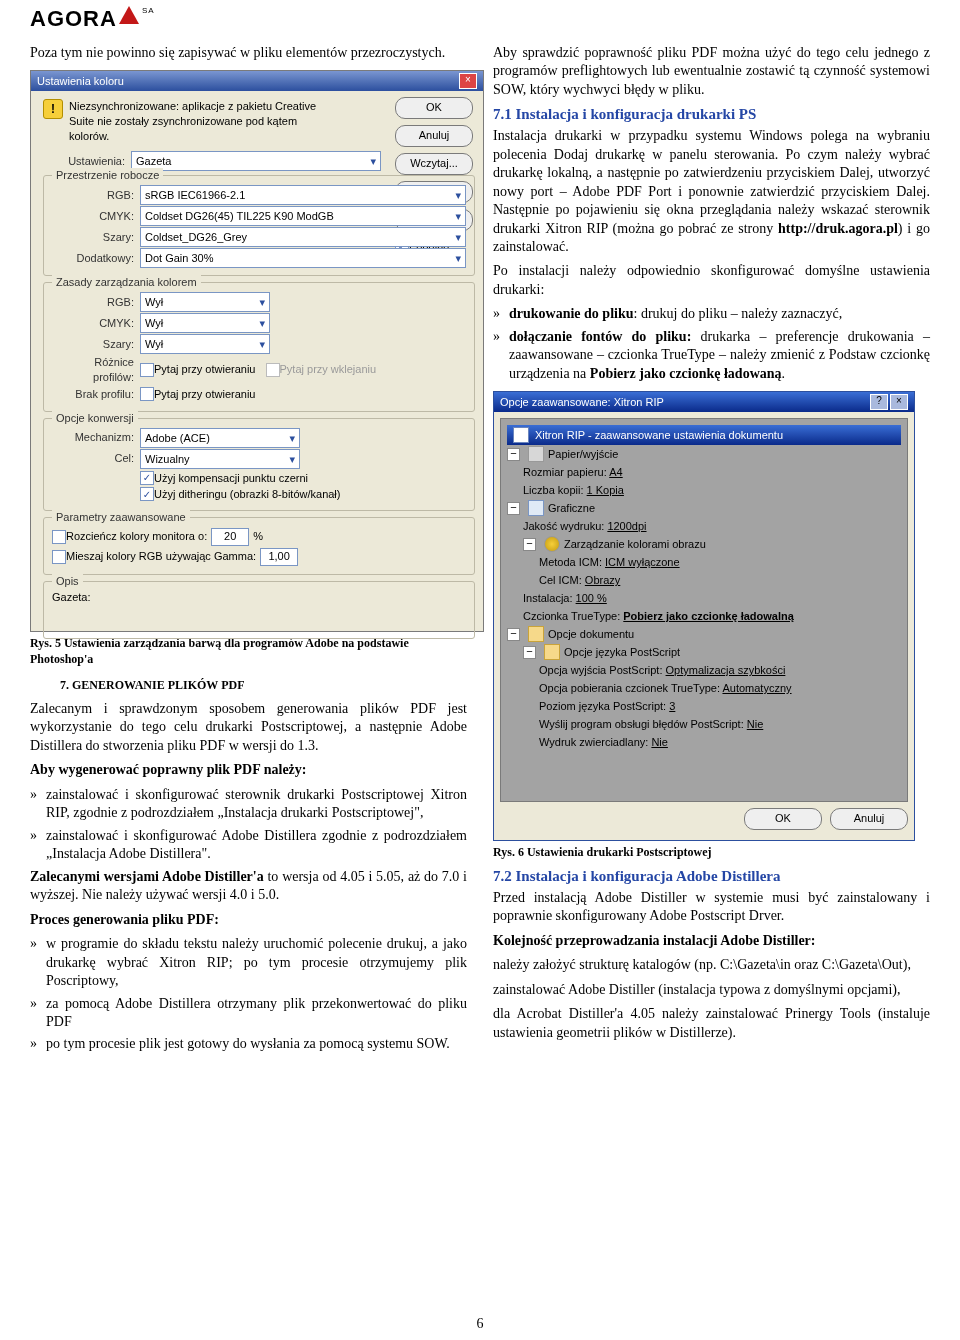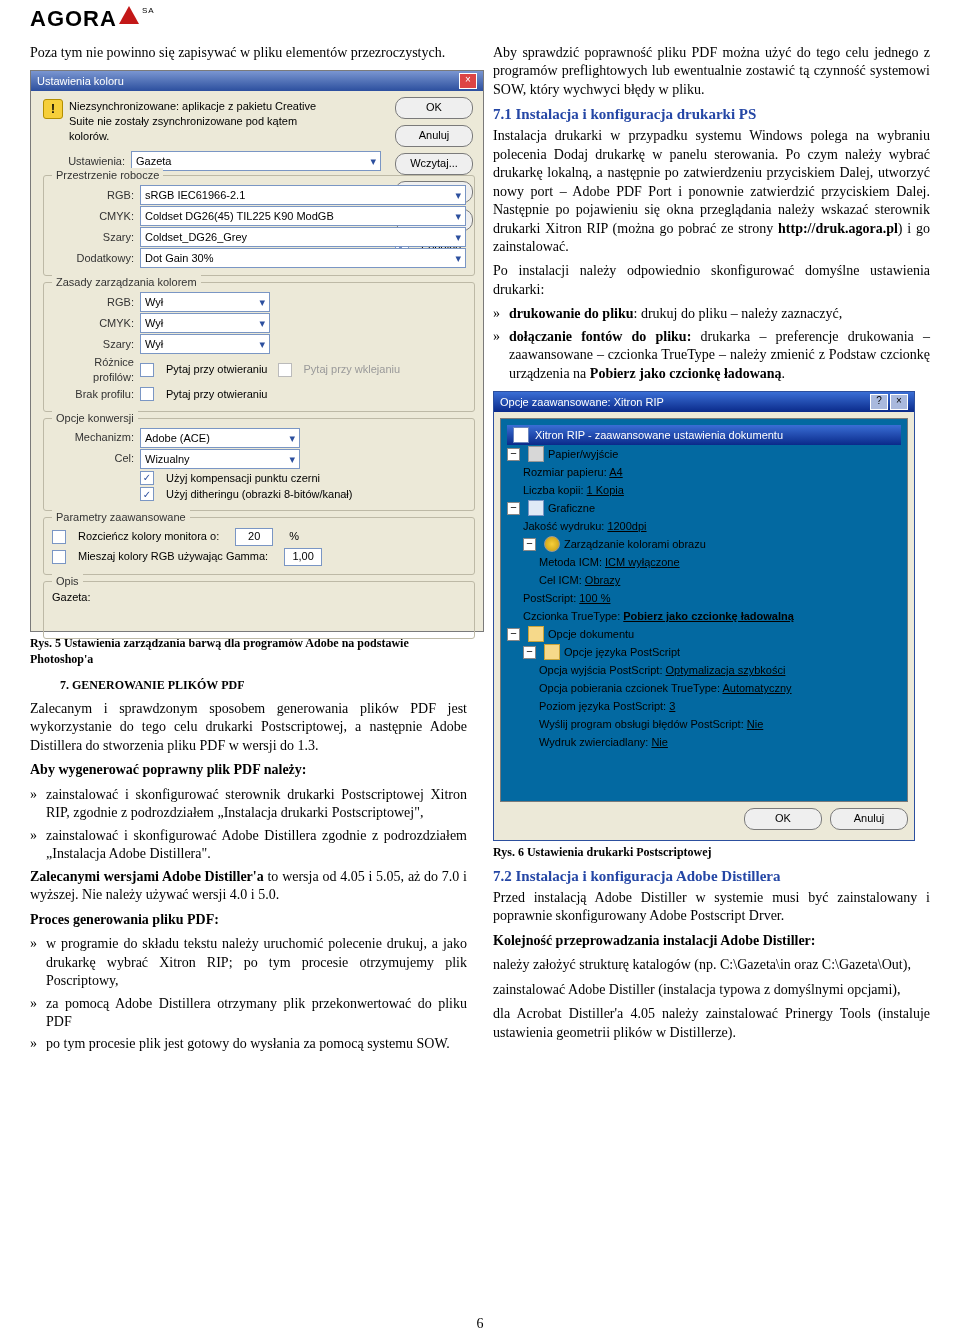--- a/index.html
+++ b/index.html
@@ -25,32 +25,32 @@
   .dlg1-warn .w-icon{width:18px;height:18px;border-radius:3px;background:#f6cf3a;border:1px solid #b38f00;display:flex;align-items:center;justify-content:center;font-weight:bold;color:#000;font-size:12px}
   .dlg1-btns{position:absolute;right:10px;top:6px;display:flex;flex-direction:column;gap:6px}
   .winbtn{width:76px;height:20px;border:1px solid #7a7a7a;background:#efefef;border-radius:10px;text-align:center;line-height:18px}
   .dlg1-chk{margin-top:6px}
   .grp{border:1px solid #bdb9a6;border-radius:3px;margin:4px 0 6px 0;padding:8px 8px 6px 8px;position:relative}
   .grp-title{position:absolute;top:-8px;left:8px;background:#ece9d8;padding:0 4px;color:#333}
   .frow{display:flex;align-items:center;margin:1px 0}
   .frow label{width:82px;text-align:right;padding-right:6px;color:#333}
   .sel{flex:1;height:18px;border:1px solid #7a96c4;background:#fff;padding:0 4px;line-height:16px;display:flex;justify-content:space-between;align-items:center}
   .sel .arr{color:#2c4f9e}
-  .chkline{display:flex;align-items:center;gap:12px;margin:2px 0}
+  .chkline{display:flex;align-items:center;gap:0;margin:2px 0}
   .chkbox{width:12px;height:12px;border:1px solid #7a96c4;background:#fff;display:inline-flex;align-items:center;justify-content:center;font-size:10px;color:#2c4f9e}
   .miniin{width:36px;height:16px;border:1px solid #7a96c4;background:#fff;text-align:center;line-height:14px;margin:0 4px}
   
   .dlg2{border:1px solid #2c4f9e;width:420px;height:448px;margin-top:8px;background:#ece9d8;font-family:Liberation Sans, sans-serif;font-size:11px;color:#000}
   .dlg2-title{height:20px;background:linear-gradient(#3a6ed5,#0a2a8a);color:#fff;padding:0 6px;display:flex;justify-content:space-between;align-items:center}
   .dlg2-title .qx{display:flex;gap:2px}
   .dlg2-title .qx span{width:16px;height:14px;border:1px solid #fff;background:#a9b9dd;color:#000;text-align:center;line-height:12px;font-size:10px}
   .dlg2-body{padding:6px}
   .dlg2-tree-title{height:20px;background:linear-gradient(#3a6ed5,#0a2a8a);color:#fff;padding:0 6px;display:flex;align-items:center;gap:6px}
   .dlg2-tree-title .ticon{width:14px;height:14px;background:#fff;border:1px solid #6a85bd;display:inline-block}
-  .tree{border:1px solid #7a7a7a;background:#0369a1;height:370px;padding:6px 6px 6px 6px;overflow:hidden}
+  .tree{border:1px solid #7a7a7a;background:#a3a3a3;height:370px;padding:6px 6px 6px 6px;overflow:hidden}
   .node{display:flex;align-items:center;height:18px}
   .pm{width:11px;height:11px;border:1px solid #888;margin-right:4px;text-align:center;line-height:9px;font-size:11px;background:#fff}
   .nic{width:14px;height:14px;margin:0 4px;border:1px solid #999;display:inline-block}
   .nic.folder{background:#f6d98a;border-color:#c9a33a}
   .nic.file{background:#e0eaf6;border-color:#7a96c4}
   .nic.gear{border-radius:50%;background:radial-gradient(#f6cf3a,#c49a10)}
   .nic.printer{background:#d7d7d7}
   .indent1{margin-left:16px}
   .indent2{margin-left:32px}
   .kv{color:#000}
@@ -298,21 +298,21 @@
                 <span class="nic gear"></span>
                 <span>Zarządzanie kolorami obrazu</span>
               </div>
             <div class="node indent2">
                 <span class="kv"><span>Metoda ICM:</span> <u>ICM wyłączone</u></span>
               </div>
             <div class="node indent2">
                 <span class="kv"><span>Cel ICM:</span> <u>Obrazy</u></span>
               </div>
             <div class="node indent1">
-                <span class="kv"><span>PostScript:</span> <u>100 %</u></span>
+                <span class="kv"><span>Instalacja:</span> <u>100 %</u></span>
               </div>
             <div class="node indent1">
                 <span class="kv"><span>Czcionka TrueType:</span> <u><b>Pobierz jako czcionkę ładowalną</b></u></span>
               </div>
             <div class="node">
                 <span class="pm">−</span>
                 <span class="nic folder"></span>
                 <span>Opcje dokumentu</span>
               </div>
             <div class="node indent1">

